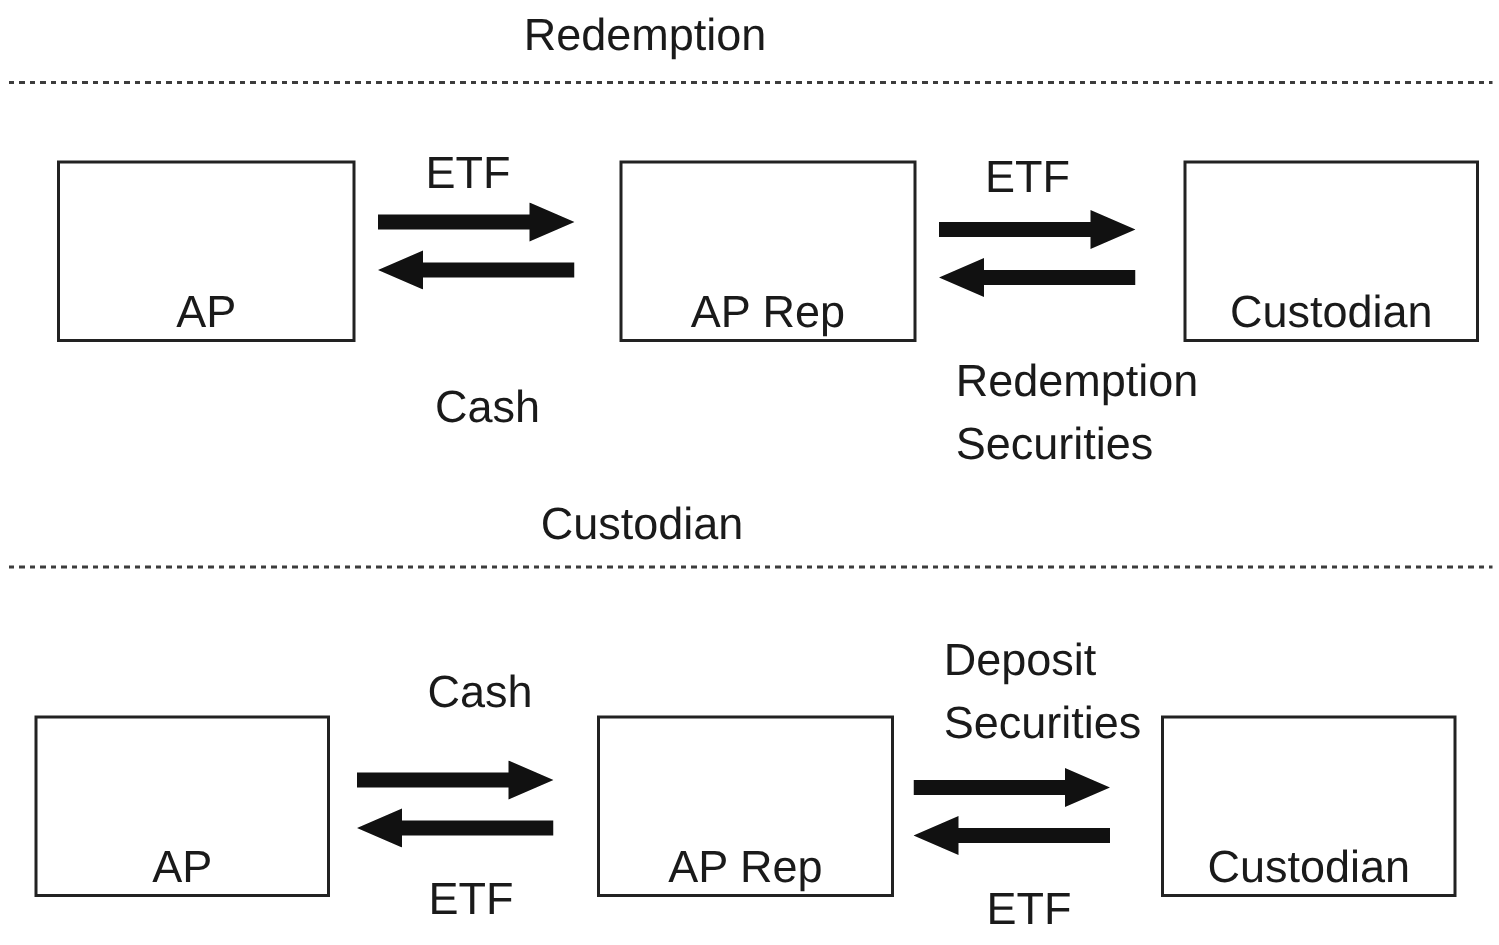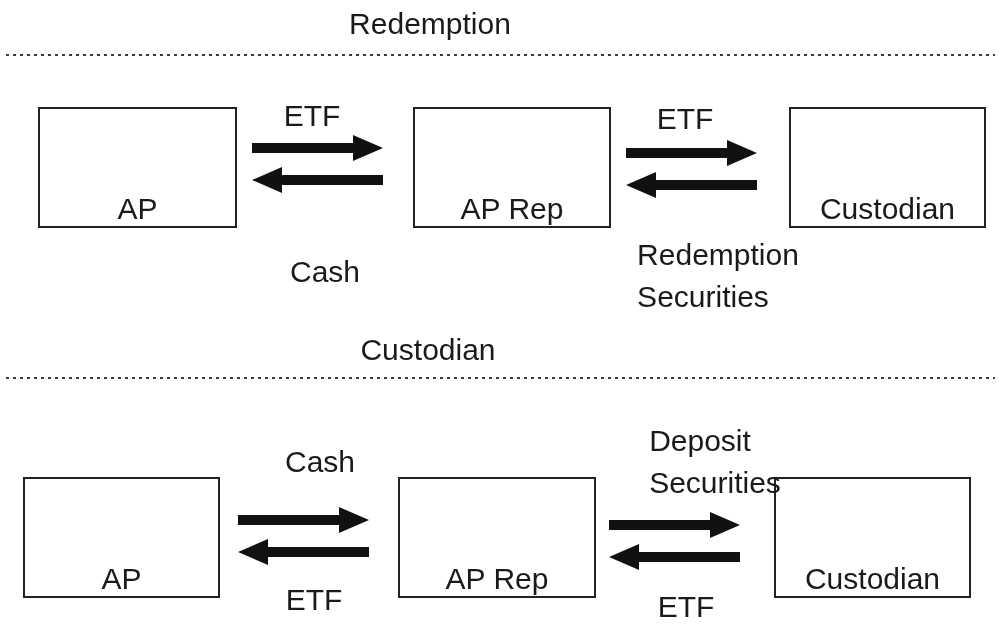--- a/index.html
+++ b/index.html
@@ -73,21 +73,21 @@
   
   .s2-title { left: 428px; top: 332px; }
   .d2 { top: 377px; }
   .s2-b1 { left: 23px;  top: 477px; width: 197px; height: 121px; }
   .s2-b2 { left: 398px; top: 477px; width: 198px; height: 121px; }
   .s2-b3 { left: 774px; top: 477px; width: 197px; height: 121px; }
   .s2-a1 { left: 238px; top: 507px; }
   .s2-a2 { left: 609px; top: 512px; }
   .s2-f1-above { left: 320px; top: 441px; }
   .s2-f1-below { left: 314px; top: 579px; }
-  .s2-f2-above { left: 695px; top: 420px; margin-left: 20px; }
+  .s2-f2-above { left: 695px; top: 420px; }
   .s2-f2-below { left: 686px; top: 586px; }
 </style>
 </head>
 <body>
 
 <div class="canvas">
 
   <div class="section-title s1-title">Redemption</div>
   <div class="divider d1"></div>
 

